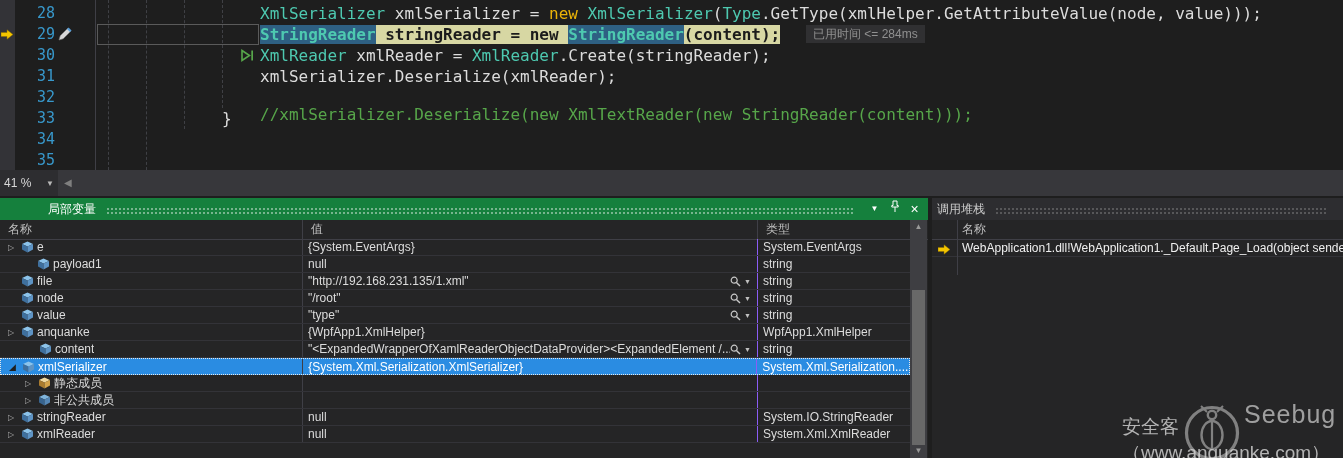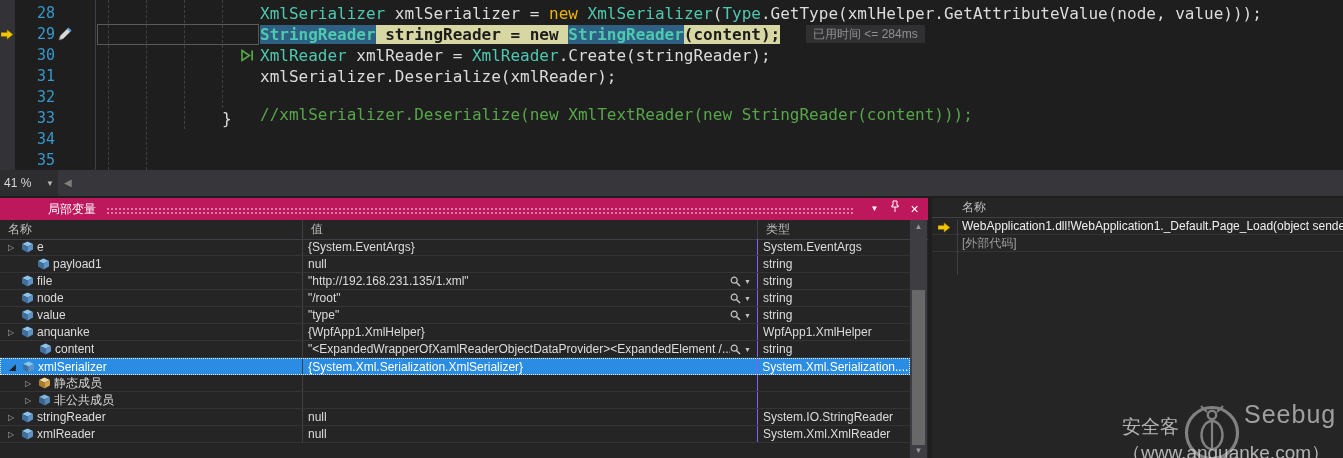--- a/index.html
+++ b/index.html
@@ -32,21 +32,21 @@
   .zoom-ctl{position:absolute;left:4px;top:0;height:26px;line-height:26px;color:#D8D8D8;font-size:12px;}
   .zoom-caret{position:absolute;left:46px;top:1px;height:26px;line-height:26px;color:#B8B8B8;font-size:8px;}
   .htrack{position:absolute;left:58px;right:0;top:0;height:26px;background:#37373B;}
   .harrow{position:absolute;left:6px;top:0;height:26px;line-height:26px;color:#7F7F7F;font-size:10px;}
 
   
   .panel{position:absolute;top:198px;height:260px;background:#252526;overflow:hidden;}
   .locals{left:0;width:928px;}
   .stack{left:932px;width:411px;}
   .ptitle{height:22px;display:flex;align-items:center;padding:0 5px;box-sizing:border-box;}
-  .locals .ptitle{background:#be185d;color:#FFFFFF;padding-left:48px;}
+  .locals .ptitle{background:#15803d;color:#FFFFFF;padding-left:48px;}
   .stack .ptitle{background:#2D2D30;color:#CBCBCB;}
   .ptitle .t{font-size:12px;white-space:nowrap;}
   .grip{flex:1;height:8px;margin:4px 10px 0;
         background-image:radial-gradient(rgba(255,255,255,.42) 1px,transparent 1.3px);
         background-size:4px 4px;}
   .stack .grip{background-image:radial-gradient(rgba(255,255,255,.2) 1px,transparent 1.3px);}
   .tbtn{width:17px;text-align:center;color:#FFF;margin-left:3px;font-size:10px;line-height:16px;}
 
   .ghead{position:relative;height:19px;border-bottom:1px solid #3F3F46;display:flex;
          color:#BFBFBF;font-size:12px;line-height:19px;}
@@ -382,31 +382,31 @@
   </div>
       </div>
     <div class="vsb">
       <span class="sa" style="top:0;">▲</span>
       <div class="thumb"></div>
       <span class="sa" style="bottom:0;">▼</span>
     </div>
   </div>
 
   <div class="panel stack">
+    <div class="ptitle">
+      <span class="t">调用堆栈</span>
+      <span class="grip"></span>
+    </div>
     <div class="shead">名称</div>
     <div id="stack-rows">
         <div class="srow">
     <span class="smark"><svg width="13" height="11" viewBox="0 0 13 11">
               <path d="M0 3.5h6V0.8l6 4.7-6 4.7V7.5H0z" fill="#F3C500" stroke="#8a6d00" stroke-width="0.5"></path>
             </svg></span>
     <span class="stext">WebApplication1.dll!WebApplication1._Default.Page_Load(object sender,</span>
-  </div>
-        <div class="srow dim">
-    
-    <span class="stext">[外部代码]</span>
   </div>
       </div>
     <div class="gutter-line"></div>
   </div>
 
   <svg class="wm-logo" width="60" height="58" viewBox="0 0 60 58">
     <circle cx="30" cy="31" r="25.5" fill="none" stroke="#BEBEBE" stroke-width="3.2"></circle>
     <circle cx="30" cy="13" r="4.2" fill="none" stroke="#BEBEBE" stroke-width="2.4"></circle>
     <ellipse cx="30" cy="33" rx="10.5" ry="14" fill="none" stroke="#BEBEBE" stroke-width="2.4"></ellipse>
     <line x1="30" y1="19" x2="30" y2="47" stroke="#BEBEBE" stroke-width="2.2"></line>

